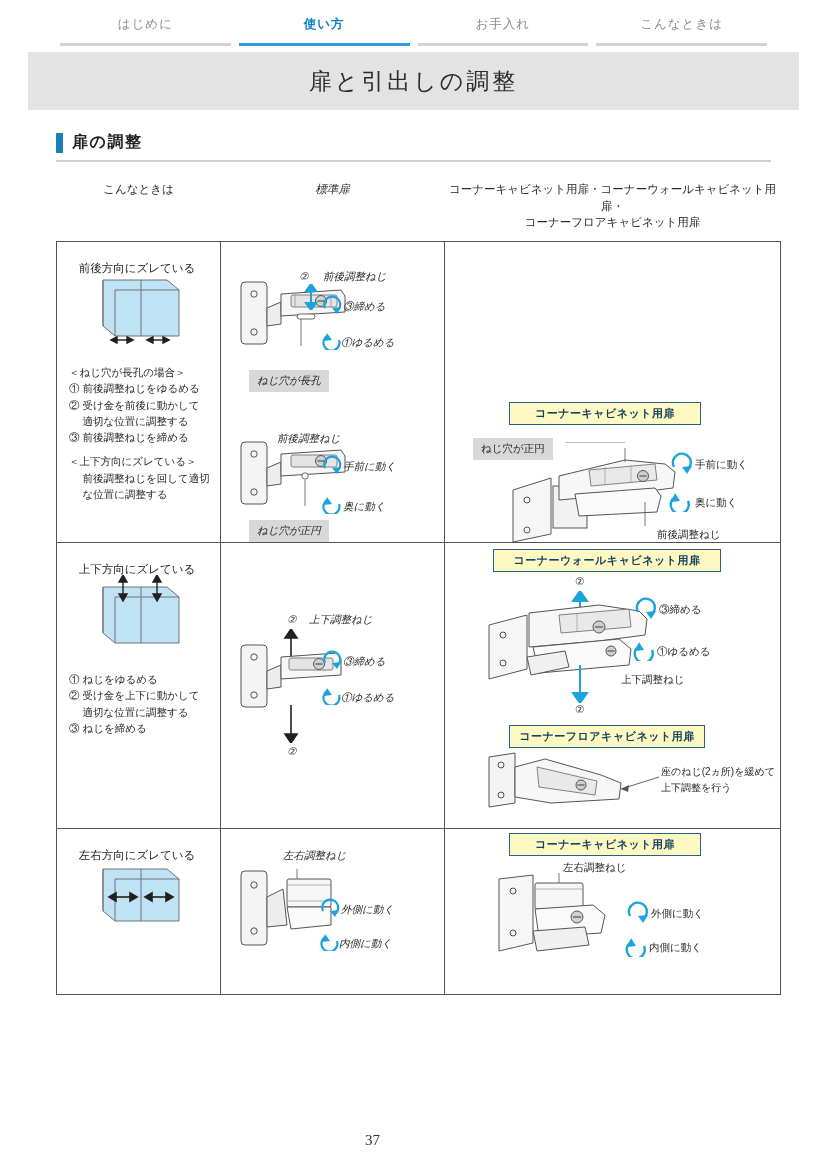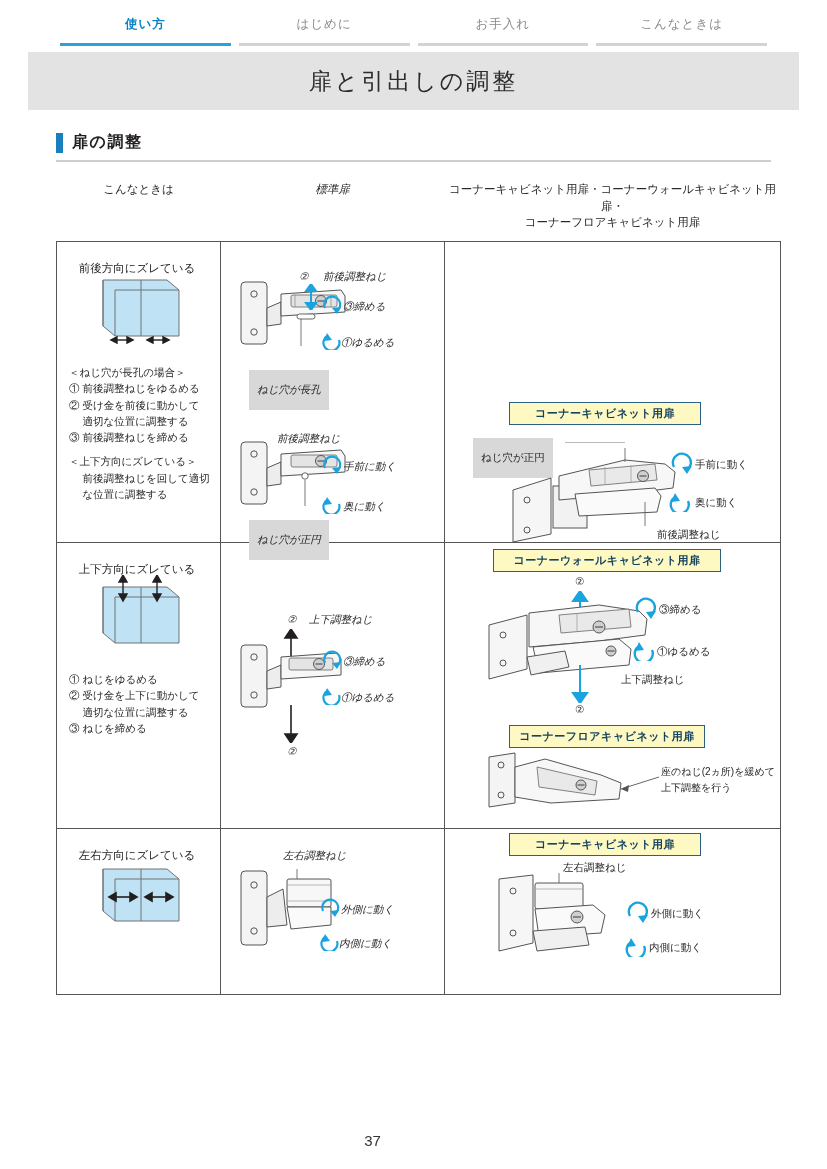--- a/index.html
+++ b/index.html
@@ -149,49 +149,50 @@
     color: #14425f;
     text-align: center;
     padding: 3px 0;
     letter-spacing: 0.5px;
   }
   
   .chip {
     position: absolute;
     background: #d8d8d8;
     font-size: 10.5px;
-    padding: 13px 8px;
+    padding: 4px 8px;
     color: #222;
     white-space: nowrap;
   }
 
   .note { position: absolute; font-size: 10.5px; white-space: nowrap; }
   .note-s { position: absolute; font-size: 10px; white-space: nowrap; }
 
   
   .folio {
     position: absolute;
     bottom: 20px;
     left: 0;
     width: 745px;
     text-align: center;
     font-size: 15px;
     color: #333;
+    font-family: Liberation Serif, serif;
   }
 
   svg { display: block; }
 </style>
 </head>
 <body>
 
 <div class="page">
 
   <div class="tabs">
+    <div class="tab">はじめに</div>
     <div class="tab active">使い方</div>
-    <div class="tab">はじめに</div>
     <div class="tab">お手入れ</div>
     <div class="tab">こんなときは</div>
   </div>
 
   <div class="title-band">
     <div class="title">扉と引出しの調整</div>
   </div>
 
   <div class="section-head">
     <div class="bar"></div>

